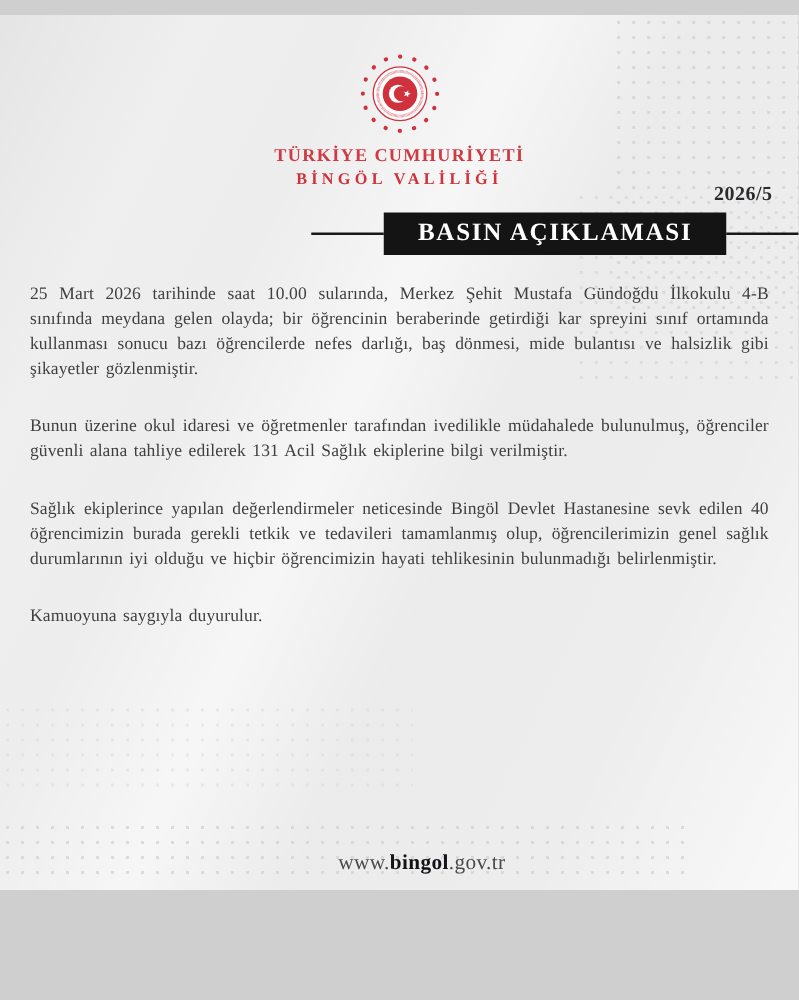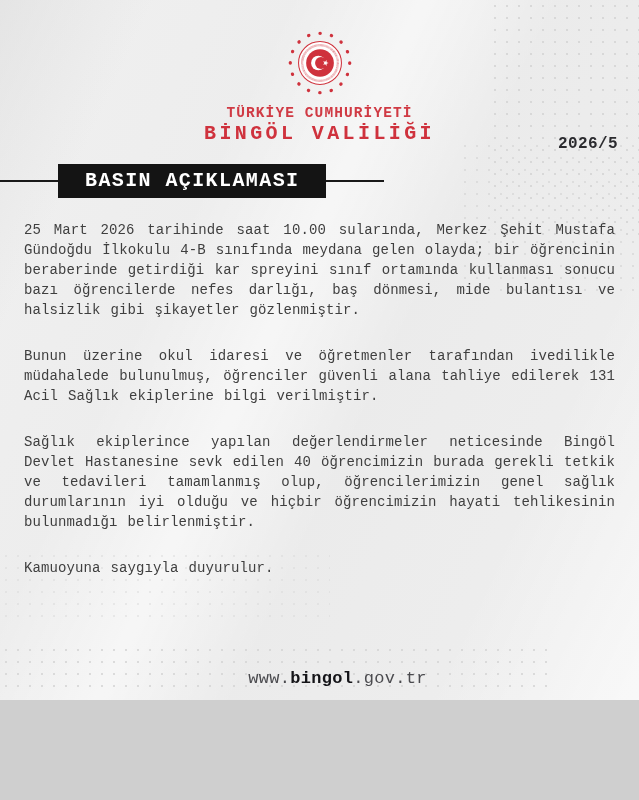--- a/index.html
+++ b/index.html
@@ -1,24 +1,24 @@
 <!DOCTYPE html>
 <html><head>
 <meta charset="utf-8">
 <style>
   * { margin: 0; padding: 0; box-sizing: border-box; }
   html, body { background: #cfcfcf; }
   .page {
     position: relative;
     width: 639px;
     height: 700px;
-    margin: 0 auto;
+    margin: 12px auto;
     background: linear-gradient(115deg, #f0f0f0 0%, #ebebeb 55%, #efefef 100%);
     overflow: hidden;
-    font-family: Liberation Mono, monospace;
+    font-family: Liberation Serif, serif;
   }
   
   .bg-streaks {
     position: absolute; inset: 0; z-index: 0; pointer-events: none;
     background:
       linear-gradient(115deg, rgba(219,219,219,0.55) 0%, rgba(219,219,219,0) 16%),
       linear-gradient(115deg, rgba(255,255,255,0) 30%, rgba(255,255,255,0.55) 44%, rgba(255,255,255,0) 58%),
       linear-gradient(295deg, rgba(255,255,255,0.6) 0%, rgba(255,255,255,0) 22%);
   }
   .dots {
@@ -36,34 +36,34 @@
   
   .header { padding-top: 30px; text-align: center; }
   .emblem { display: block; margin: 0 auto; width: 66px; height: 66px; }
   .republic-line {
     margin-top: 9px;
     font-size: 14.5px; font-weight: 700; letter-spacing: 1.1px;
     color: #d03a44;
   }
   .governorship-line {
     margin-top: 1px;
-    font-size: 20px; font-weight: 700; letter-spacing: 3.4px;
+    font-size: 13px; font-weight: 700; letter-spacing: 3.4px;
     color: #cf323d;
   }
 
   
   .ref-number {
     position: absolute; top: 135px; right: 21px;
     font-size: 16px; font-weight: 700; color: #2b2b2f; letter-spacing: .4px;
   }
 
   
   .banner-row {
     margin-top: 19px;
-    display: flex; align-items: center; justify-content: flex-start;
+    display: flex; align-items: center; justify-content: flex-end;
   }
   .banner-line { width: 58px; height: 2.5px; background: #191919; }
   .banner-box {
     background: #141414; color: #ffffff;
     padding: 5px 27px 6px;
     font-size: 20px; font-weight: 700; letter-spacing: 1.4px;
     white-space: nowrap;
   }
 
   

